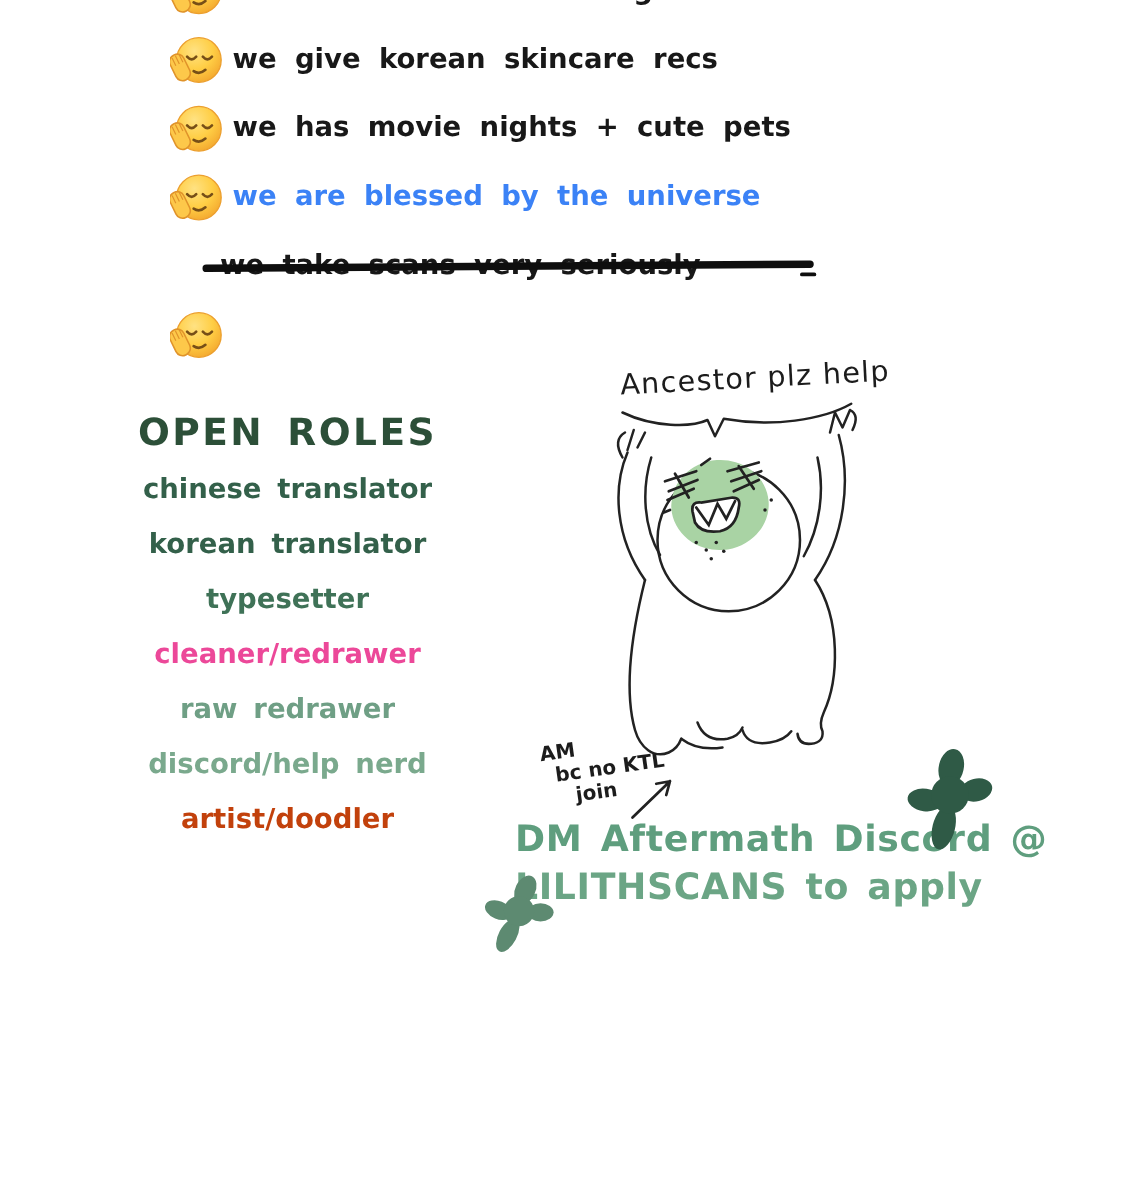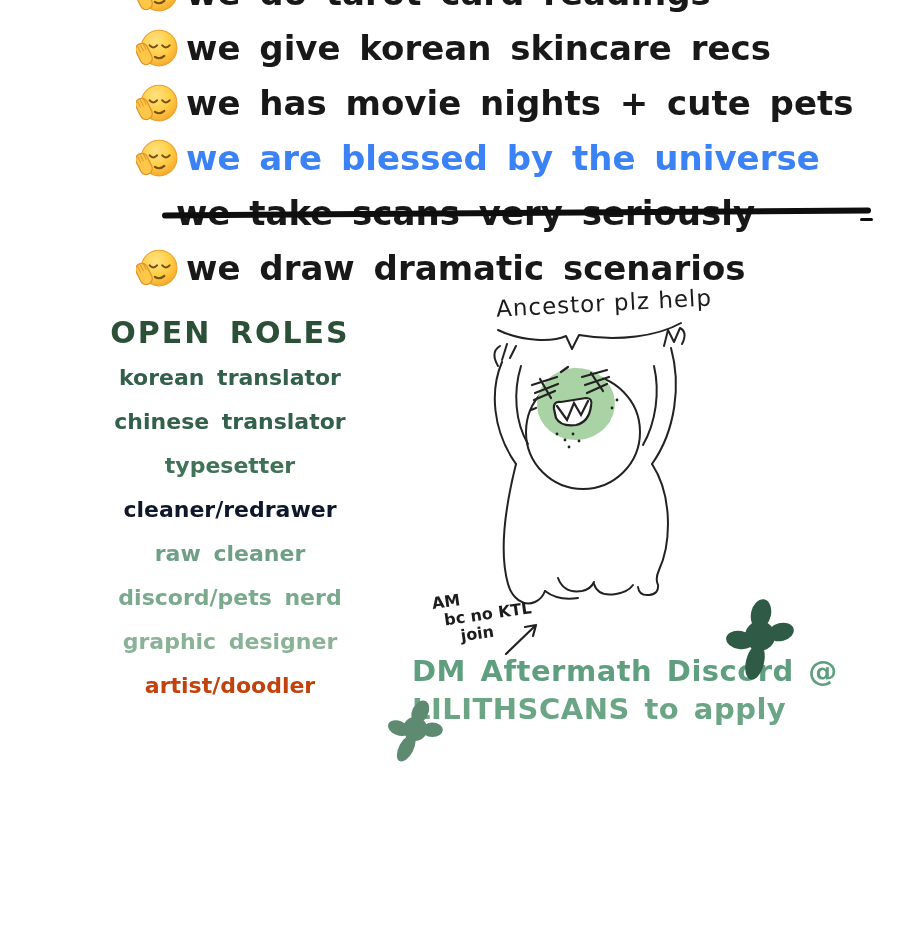--- a/index.html
+++ b/index.html
@@ -9,36 +9,36 @@
     width:900px; height:942px;
     background:#ffffff;
     overflow:hidden;
     font-family:"DejaVu Sans", sans-serif;
   }
 
   
   .features { position:absolute; left:136px; top:-35px; }
   .feature-row {
     display:flex; align-items:center; height:55px; gap:8px;
-    font-size:34px; font-weight:600; letter-spacing:0px; word-spacing:7px;
+    font-size:22px; font-weight:600; letter-spacing:0px; word-spacing:7px;
     white-space:nowrap;
   }
   .emoji { width:42px; height:42px; flex:0 0 42px; }
   .feature-row.struck { margin-left:40px; position:relative; }
   .strike-bar {
     position:absolute; left:-14px; right:-18px; top:25px; height:6px;
     background:#0e0e0e; border-radius:3px; transform:rotate(-0.4deg);
   }
   .strike-tail {
     position:absolute; right:-20px; top:33px; width:13px; height:3px;
     background:#0e0e0e; border-radius:2px;
   }
 
   
-  .roles { position:absolute; left:105px; top:315px; width:250px; text-align:center; }
+  .roles { position:absolute; left:105px; top:329px; width:250px; text-align:center; }
   .roles-heading {
     font-size:30px; font-weight:800; letter-spacing:2px; word-spacing:6px;
     margin-bottom:16px; white-space:nowrap;
   }
   .role-item {
     font-size:22px; font-weight:600; word-spacing:5px;
     line-height:24px; margin-bottom:20px; white-space:nowrap;
   }
 
   
@@ -130,34 +130,32 @@
   <div class="feature-row struck" style="color: rgb(24, 24, 24);">
     <span>we take scans very seriously</span>
     <span class="strike-bar"></span>
     <span class="strike-tail"></span>
   </div>
 
   <div class="feature-row" style="color: rgb(24, 24, 24);">
     <svg class="emoji" viewBox="0 0 40 40">
         <use href="#relievedSalute"></use>
       </svg>
-    <span>we draw dramatic scenarios</span>
   </div>
 
 </section>
 
 <aside class="roles">
   <h2 class="roles-heading" style="color: rgb(44, 79, 56);">OPEN ROLES</h2>
+  <div class="role-item" style="color: rgb(51, 96, 74);">chinese translator</div>
   <div class="role-item" style="color: rgb(51, 96, 74);">korean translator</div>
-  <div class="role-item" style="color: rgb(51, 96, 74);">chinese translator</div>
   <div class="role-item" style="color: rgb(63, 114, 87);">typesetter</div>
-  <div class="role-item" style="color: #0f172a;">cleaner/redrawer</div>
-  <div class="role-item" style="color: rgb(111, 159, 133);">raw cleaner</div>
-  <div class="role-item" style="color: rgb(122, 169, 141);">discord/pets nerd</div>
-  <div class="role-item" style="color: rgb(138, 178, 151);">graphic designer</div>
+  <div class="role-item" style="color: #ec4899;">cleaner/redrawer</div>
+  <div class="role-item" style="color: rgb(111, 159, 133);">raw redrawer</div>
+  <div class="role-item" style="color: rgb(122, 169, 141);">discord/help nerd</div>
   <div class="role-item" style="color: #c2410c;">artist/doodler</div>
 </aside>
 
 <figure class="doodle-figure">
   <svg class="doodle-svg" width="340" height="400" viewBox="0 0 340 400">
     <g fill="none" stroke-width="2" stroke-linecap="round" stroke-linejoin="round" stroke="#222222">
 
       <path d="M 70,48 C 95,60 125,60 138,54 L 144,67 L 151,53 C 190,60 230,54 253,41"></path>
 
       <circle cx="155" cy="150" r="57"></circle>

